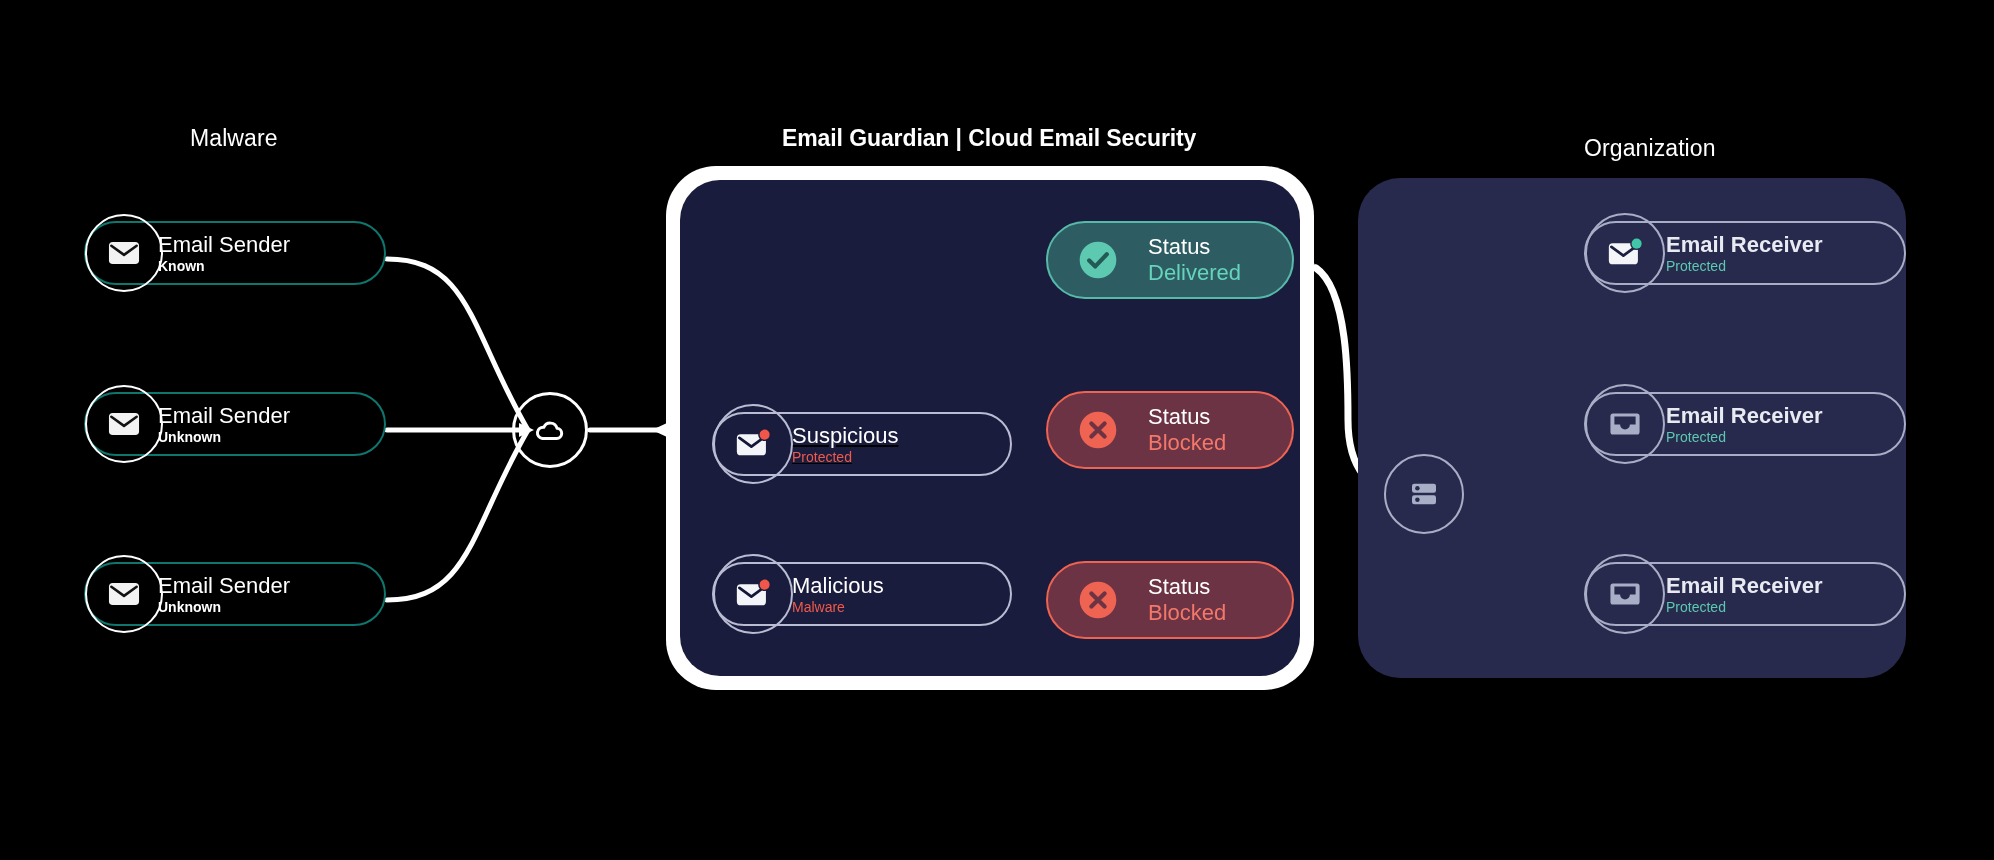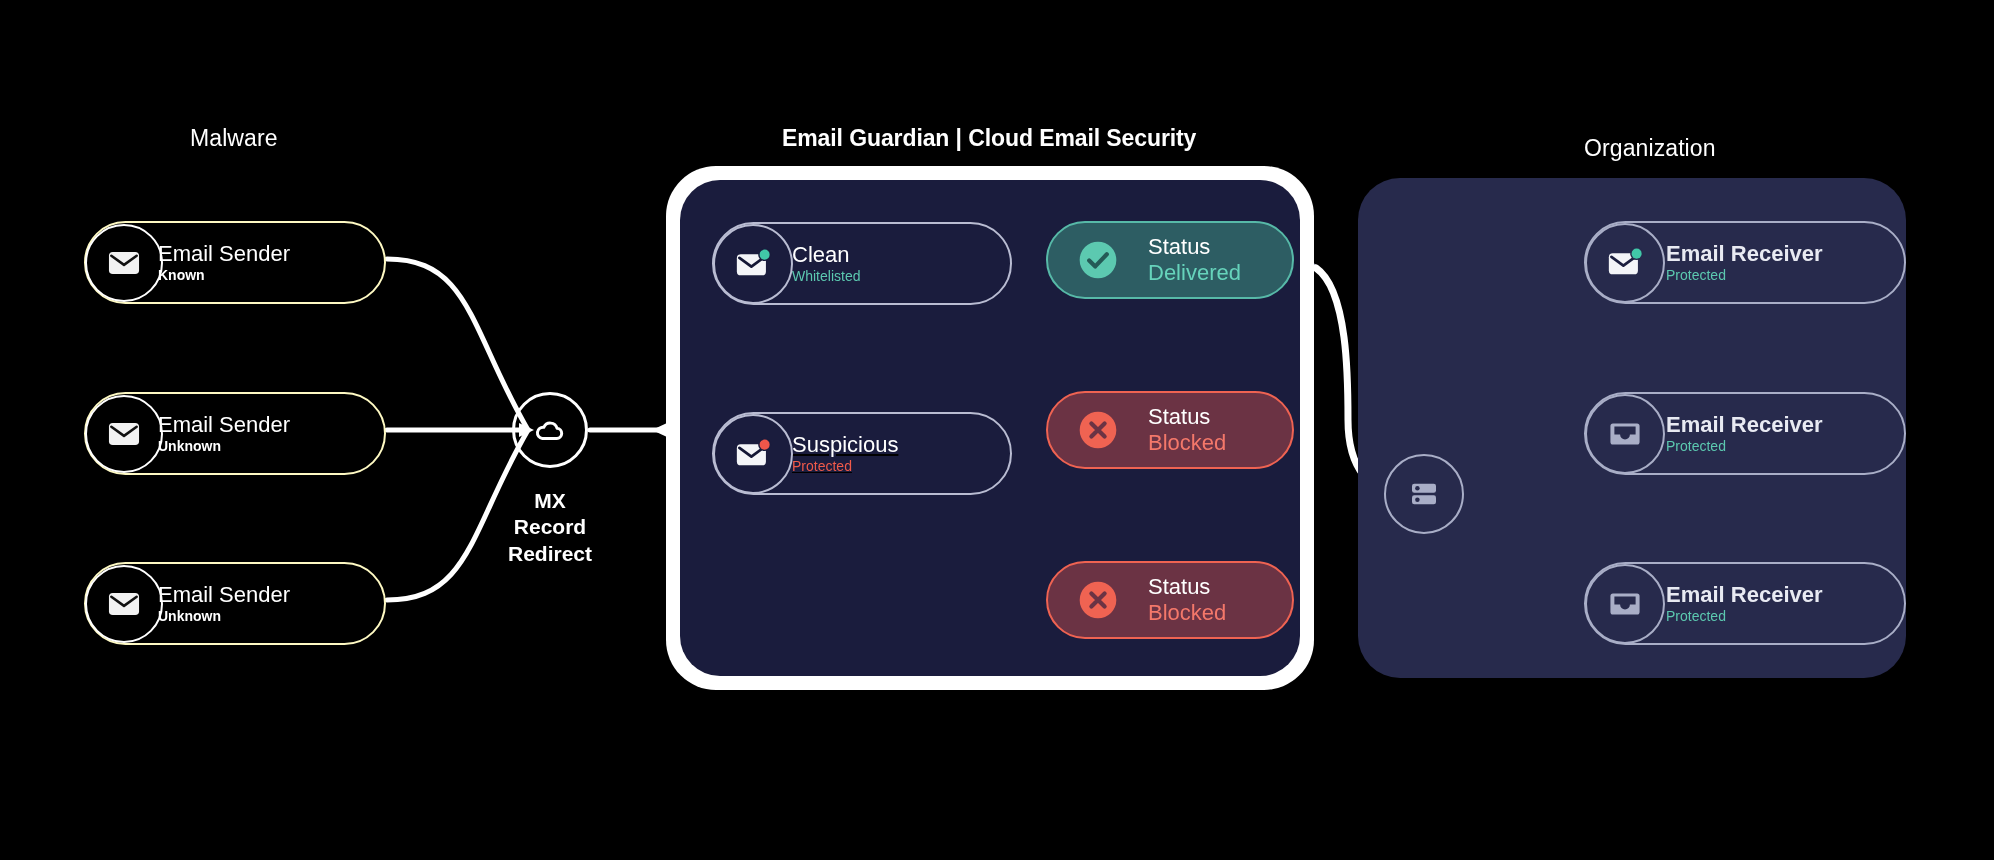--- a/index.html
+++ b/index.html
@@ -42,23 +42,23 @@
     background: #272a4c;
     border-radius: 42px;
   }
 
   
   .pill {
     position: absolute;
     display: flex;
     align-items: center;
     border-radius: 999px;
-    border: 2px solid #fef9c3;
+    border: 2px solid #0f766e;
     padding-left: 72px;
-    height: 83px;
+    height: 64px;
   }
   .pill .pill-text {
     display: flex; flex-direction: column; justify-content: center;
     line-height: 1.18;
   }
   .pill .line1 { font-size: 22px; font-weight: 400; color: #ffffff; white-space: nowrap; }
   .pill .line2 { font-size: 14px; font-weight: 700; color: #ffffff; white-space: nowrap; }
 
   
   .node-circle {
@@ -252,40 +252,21 @@
       <span class="line1">Email Sender</span>
       <span class="line2">Unknown</span>
     </div>
   </div>
 
   <div class="mx-circle" style="left:512px; top:392px;">
     <svg width="34" height="34" viewBox="0 0 24 24" aria-hidden="true">
       <path d="M6.6 18 h10.2 a3.6 3.6 0 0 0 .2 -7.18 A5 5 0 0 0 7.6 10.1 A3.95 3.95 0 0 0 6.6 18 z" fill="none" stroke="#ffffff" stroke-width="2.1" stroke-linejoin="round"></path>
     </svg>
   </div>
-  <div class="mx-caption" style="left:455px; top:488px;">
-    <div>MX</div>
-    <div>Record</div>
-    <div>Redirect</div>
-  </div>
-
-  <div class="pill scan" style="left:712px; top:222px;">
-    <div class="node-circle">
-      <svg width="42" height="42" viewBox="0 0 26 26" aria-hidden="true">
-        <rect x="3" y="7" width="18" height="13" rx="2.4" fill="#f4f5f8"></rect>
-        <path d="M4.6 9.2 L12 14.6 L19.4 9.2" fill="none" stroke="#141735" stroke-width="1.7" stroke-linecap="round" stroke-linejoin="round"></path>
-        <circle cx="20.2" cy="7.2" r="4" fill="#1a1c3d"></circle>
-        <circle cx="20.2" cy="7.2" r="3.1" fill="#41c7a8"></circle>
-      </svg>
-    </div>
-    <div class="pill-text">
-      <span class="line1">Clean</span>
-      <span class="line2 teal">Whitelisted</span>
-    </div>
-  </div>
+
 
   <div class="status delivered" style="left:1046px; top:221px;">
     <svg class="badge-ic" viewBox="0 0 24 24" aria-hidden="true">
       <circle cx="12" cy="12" r="10" fill="#5cc9b0"></circle>
       <path d="M7.2 12.3 L10.5 15.5 L16.8 8.9" fill="none" stroke="#245a56" stroke-width="2.3" stroke-linecap="round" stroke-linejoin="round"></path>
     </svg>
     <div class="st-text">
       <span class="st-l1">Status</span>
       <span class="st-l2">Delivered</span>
     </div>
@@ -310,20 +291,34 @@
     <svg class="badge-ic" viewBox="0 0 24 24" aria-hidden="true">
       <circle cx="12" cy="12" r="10" fill="#ef6352"></circle>
       <path d="M8.4 8.4 L15.6 15.6 M15.6 8.4 L8.4 15.6" fill="none" stroke="#6b3344" stroke-width="2.3" stroke-linecap="round"></path>
     </svg>
     <div class="st-text">
       <span class="st-l1">Status</span>
       <span class="st-l2">Blocked</span>
     </div>
   </div>
 
+  <div class="pill scan" style="left:712px; top:562px;">
+    <div class="node-circle">
+      <svg width="42" height="42" viewBox="0 0 26 26" aria-hidden="true">
+        <rect x="3" y="7" width="18" height="13" rx="2.4" fill="#f4f5f8"></rect>
+        <path d="M4.6 9.2 L12 14.6 L19.4 9.2" fill="none" stroke="#141735" stroke-width="1.7" stroke-linecap="round" stroke-linejoin="round"></path>
+        <circle cx="20.2" cy="7.2" r="4" fill="#1a1c3d"></circle>
+        <circle cx="20.2" cy="7.2" r="3.1" fill="#f0564a"></circle>
+      </svg>
+    </div>
+    <div class="pill-text">
+      <span class="line1">Malicious</span>
+      <span class="line2 red">Malware</span>
+    </div>
+  </div>
 
   <div class="status blocked" style="left:1046px; top:561px;">
     <svg class="badge-ic" viewBox="0 0 24 24" aria-hidden="true">
       <circle cx="12" cy="12" r="10" fill="#ef6352"></circle>
       <path d="M8.4 8.4 L15.6 15.6 M15.6 8.4 L8.4 15.6" fill="none" stroke="#6b3344" stroke-width="2.3" stroke-linecap="round"></path>
     </svg>
     <div class="st-text">
       <span class="st-l1">Status</span>
       <span class="st-l2">Blocked</span>
     </div>

